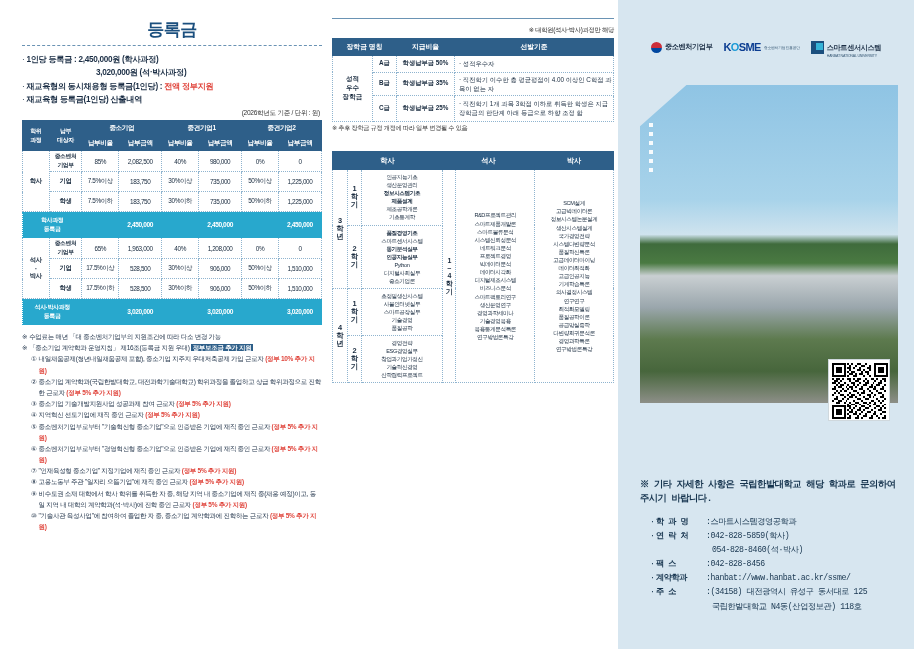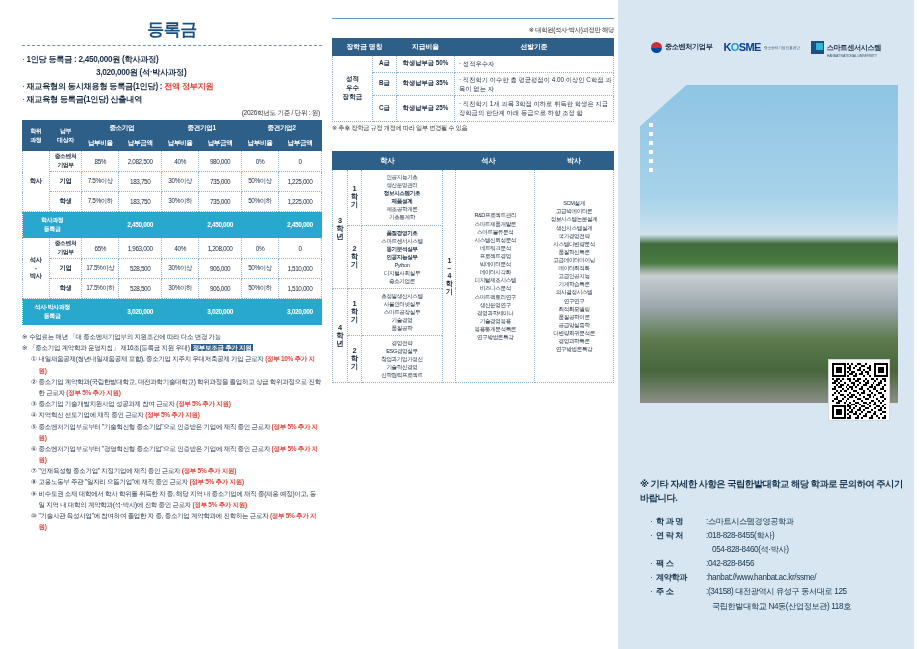--- a/index.html
+++ b/index.html
@@ -94,21 +94,21 @@
     background:
       linear-gradient(180deg,#8fc4e4 0%, #a8d3ea 36%, #cfe3ee 47%, #3f6b3c 50%, #4a7a42 56%,
                       #c9cfd2 60%, #9aa6ac 70%, #5d7a4e 80%, #47663c 90%, #8d8f88 100%);
     clip-path: polygon(18% 0, 100% 0, 100% 100%, 0 100%, 0 13%);
   }
   .photo-dots { position:absolute; left:9px; top:38px; }
   .photo-dots i { display:block; width:4px; height:4px; background:#ffffff; margin-bottom:5px; opacity:.92; }
   .qr { position:absolute; right:8px; bottom:-18px; width:62px; height:62px; background:#fff; padding:3px; border:1px solid #cfd8dd;}
   .qr svg { display:block; }
 
-  .notice { position:absolute; left:22px; top:478px; width:268px; }
+  .notice { position:absolute; left:22px; top:478px; width:268px;font-family:Liberation Mono, monospace; }
   .notice-head { font-size:9.3px; font-weight:bold; color:#17354f; line-height:1.5; letter-spacing:-0.5px; }
   .contact { margin-top:9px; padding-left:10px; font-size:8.2px; color:#17354f; line-height:1.72; letter-spacing:-0.4px;}
   .contact .lb { font-weight:bold; display:inline-block; width:50px; }
   .c-row { display:flex; }
   .c-row .d { width:6px; }
 </style>
 </head>
 <body>
 
 <div id="page">
@@ -733,21 +733,21 @@
         <div class="c-row">
           <span class="d">·</span>
           <span class="lb">학 과 명</span>
           <span>: </span>
           <span>스마트시스템경영공학과</span>
         </div>
         <div class="c-row">
           <span class="d">·</span>
           <span class="lb">연 락 처</span>
           <span>: </span>
-          <span>018-828-8455(학사)</span>
+          <span>042-828-5859(학사)</span>
         </div>
         <div class="c-row">
           <span class="d"></span>
             <span class="lb"></span>
             <span style="width:6px"></span>
           <span>054-828-8460(석·박사)</span>
         </div>
         <div class="c-row">
           <span class="d">·</span>
           <span class="lb">팩     스</span>

